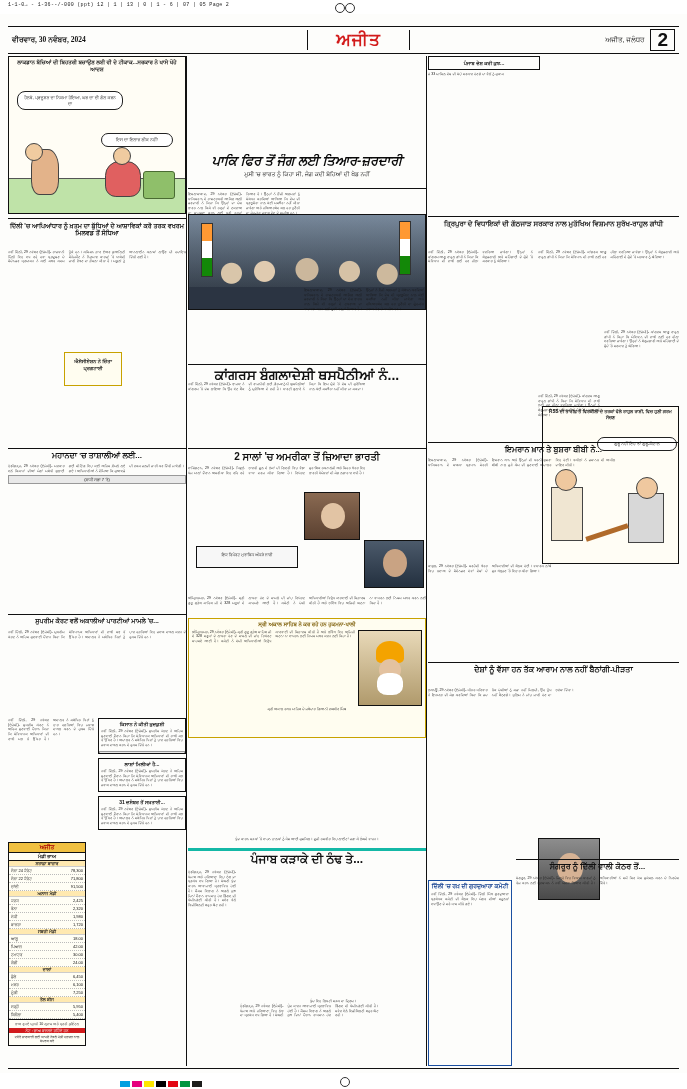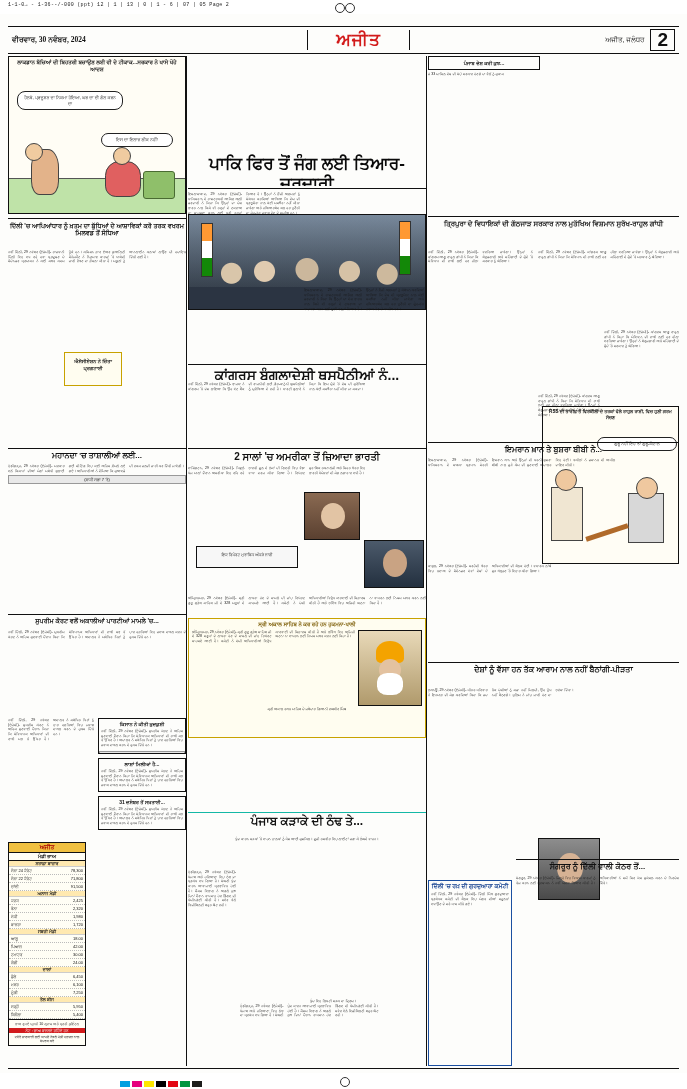--- a/index.html
+++ b/index.html
@@ -96,21 +96,21 @@
       radial-gradient(circle at 50% 58%, #cbb79c 0 11px, transparent 12px),
       radial-gradient(circle at 68% 60%, #d6c2a6 0 10px, transparent 11px),
       radial-gradient(circle at 84% 63%, #cdb99d 0 10px, transparent 11px),
       linear-gradient(180deg, rgba(255,255,255,.08), rgba(0,0,0,.35));"></div>
     <div style="position:absolute;left:12px;top:8px;width:10px;height:52px;background:linear-gradient(#ff9933 33%,#ffffff 33% 66%,#138808 66%);border:1px solid #333;"></div>
     <div style="position:absolute;right:14px;top:6px;width:10px;height:52px;background:linear-gradient(#ff9933 33%,#ffffff 33% 66%,#138808 66%);border:1px solid #333;"></div>
     <div style="position:absolute;left:0;bottom:0;width:238px;height:22px;background:#2b3442;"></div>
   </div>
 
   <div class="blk" style="left:188px;top:154px;width:238px;height:32px;">
-    <div class="hl" style="font-size:17px;color:#0a0a0a;">ਪਾਕਿ ਫਿਰ ਤੋਂ ਜੰਗ ਲਈ ਤਿਆਰ-ਜ਼ਰਦਾਰੀ</div>
+    <div class="hl" style="font-size:13px;color:#0a0a0a;font-style:italic;">ਪਾਕਿ ਫਿਰ ਤੋਂ ਜੰਗ ਲਈ ਤਿਆਰ-ਜ਼ਰਦਾਰੀ</div>
     <div class="sub" style="margin-top:2px;">ਮੁਸੀ 'ਚ ਭਾਰਤ ਨੂੰ ਕਿਹਾ ਸੀ, ਜੰਗ ਕਦੀ ਬੋਹਿਆਂ ਦੀ ਖੇਡ ਨਹੀਂ</div>
   </div>
   <div class="blk" style="left:188px;top:188px;width:238px;height:1px;background:#111;"></div>
 
   <div class="blk" style="left:188px;top:192px;width:112px;height:170px;">
     <div class="tiny c2">ਇਸਲਾਮਾਬਾਦ, 29 ਨਵੰਬਰ (ਏਜੰਸੀ)- ਪਾਕਿਸਤਾਨ ਦੇ ਰਾਸ਼ਟਰਪਤੀ ਆਸਿਫ਼ ਅਲੀ ਜ਼ਰਦਾਰੀ ਨੇ ਕਿਹਾ ਕਿ ਉਨ੍ਹਾਂ ਦਾ ਦੇਸ਼ ਭਾਰਤ ਨਾਲ ਕਿਸੇ ਵੀ ਤਰ੍ਹਾਂ ਦੇ ਟਕਰਾਅ ਦਾ ਸਾਹਮਣਾ ਕਰਨ ਲਈ ਪੂਰੀ ਤਰ੍ਹਾਂ ਤਿਆਰ ਹੈ। ਉਨ੍ਹਾਂ ਨੇ ਫ਼ੌਜੀ ਅਫ਼ਸਰਾਂ ਨੂੰ ਸੰਬੋਧਨ ਕਰਦਿਆਂ ਆਖਿਆ ਕਿ ਦੇਸ਼ ਦੀ ਪ੍ਰਭੂਸੱਤਾ ਨਾਲ ਕੋਈ ਸਮਝੌਤਾ ਨਹੀਂ ਕੀਤਾ ਜਾਵੇਗਾ ਅਤੇ ਹਥਿਆਰਬੰਦ ਬਲ ਹਰ ਚੁਣੌਤੀ ਦਾ ਮੂੰਹ-ਤੋੜ ਜਵਾਬ ਦੇਣ ਦੇ ਸਮਰੱਥ ਹਨ।</div>
   </div>
   <div class="blk photo bd" style="left:304px;top:238px;width:56px;height:48px;background:linear-gradient(#8a6a52,#5a4030);">
     <div style="position:absolute;left:16px;top:10px;width:24px;height:26px;background:#e2c4a4;border-radius:50%;"></div>
   </div>
@@ -342,21 +342,21 @@
       </div>
     </div>
     <div class="cap">ਸ੍ਰੀ ਅਕਾਲ ਤਖ਼ਤ ਸਾਹਿਬ ਦੇ ਜਥੇਦਾਰ ਗਿਆਨੀ ਰਘਬੀਰ ਸਿੰਘ</div>
   </div>
   <div class="blk" style="left:188px;top:620px;width:0;height:0;"></div>
 
   <div class="blk" style="left:188px;top:836px;width:238px;height:10px;">
     <div class="cap">ਧੁੰਦ ਕਾਰਨ ਸੜਕਾਂ 'ਤੇ ਵਾਹਨ ਚਾਲਕਾਂ ਨੂੰ ਪੇਸ਼ ਆਈ ਮੁਸ਼ਕਿਲ। ਦੂਜੀ ਤਸਵੀਰ ਵਿਚ ਲਾਈਟਾਂ ਜਗਾ ਕੇ ਲੰਘਦੇ ਵਾਹਨ।</div>
   </div>
 
-  <div class="blk" style="left:188px;top:812px;width:238px;height:18px;border-top:1px solid #14b8a6;">
+  <div class="blk" style="left:188px;top:848px;width:238px;height:18px;border-top:3px solid #14b8a6;">
     <div class="hl" style="font-size:12px;padding-top:2px;">ਪੰਜਾਬ ਕੜਾਕੇ ਦੀ ਠੰਢ ਤੇ...</div>
   </div>
 
   <div class="blk" style="left:188px;top:870px;width:48px;height:196px;">
     <div class="tiny">ਚੰਡੀਗੜ੍ਹ, 29 ਨਵੰਬਰ (ਏਜੰਸੀ)- ਪੰਜਾਬ ਅਤੇ ਹਰਿਆਣਾ ਵਿਚ ਠੰਢ ਦਾ ਪ੍ਰਕੋਪ ਵਧ ਗਿਆ ਹੈ। ਸੰਘਣੀ ਧੁੰਦ ਕਾਰਨ ਆਵਾਜਾਈ ਪ੍ਰਭਾਵਿਤ ਹੋਈ ਹੈ। ਮੌਸਮ ਵਿਭਾਗ ਨੇ ਅਗਲੇ ਕੁਝ ਦਿਨਾਂ ਦੌਰਾਨ ਤਾਪਮਾਨ ਹੋਰ ਡਿੱਗਣ ਦੀ ਪੇਸ਼ੀਨਗੋਈ ਕੀਤੀ ਹੈ। ਸਵੇਰ ਵੇਲੇ ਵਿਜ਼ੀਬਿਲਟੀ ਬਹੁਤ ਘੱਟ ਰਹੀ।</div>
   </div>
   <div class="blk" style="left:240px;top:998px;width:186px;height:68px;">
     <div class="cap" style="text-align:center;">ਧੁੰਦ ਵਿਚ ਲਿਪਟੀ ਸੜਕ ਦਾ ਦ੍ਰਿਸ਼।</div>
     <div class="tiny c4">ਚੰਡੀਗੜ੍ਹ, 29 ਨਵੰਬਰ (ਏਜੰਸੀ)- ਪੰਜਾਬ ਅਤੇ ਹਰਿਆਣਾ ਵਿਚ ਠੰਢ ਦਾ ਪ੍ਰਕੋਪ ਵਧ ਗਿਆ ਹੈ। ਸੰਘਣੀ ਧੁੰਦ ਕਾਰਨ ਆਵਾਜਾਈ ਪ੍ਰਭਾਵਿਤ ਹੋਈ ਹੈ। ਮੌਸਮ ਵਿਭਾਗ ਨੇ ਅਗਲੇ ਕੁਝ ਦਿਨਾਂ ਦੌਰਾਨ ਤਾਪਮਾਨ ਹੋਰ ਡਿੱਗਣ ਦੀ ਪੇਸ਼ੀਨਗੋਈ ਕੀਤੀ ਹੈ। ਸਵੇਰ ਵੇਲੇ ਵਿਜ਼ੀਬਿਲਟੀ ਬਹੁਤ ਘੱਟ ਰਹੀ।</div>
   </div>

